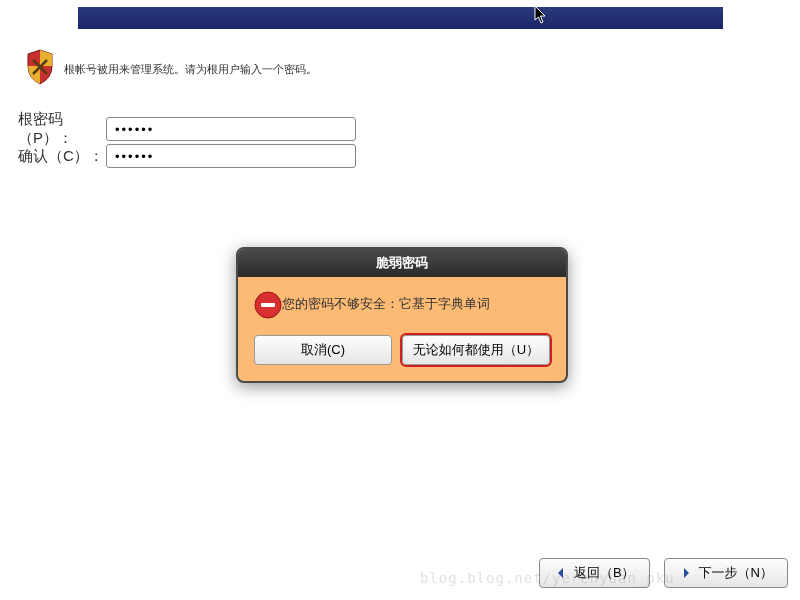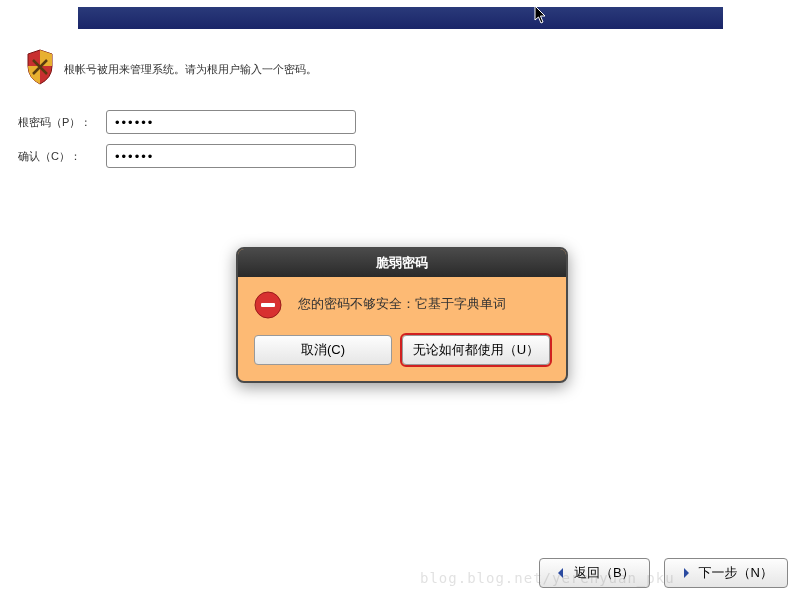--- a/index.html
+++ b/index.html
@@ -39,21 +39,21 @@
       position: absolute;
       left: 18px;
       display: flex;
       align-items: center;
     }
     .form-row.row1 { top: 110px; }
     .form-row.row2 { top: 144px; }
     .form-label {
       width: 88px;
       text-align: left;
-      font-size: 11px;
+      font-size: 15px;
     }
     .text-input {
       width: 250px;
       height: 24px;
       border: 1px solid #888;
       border-radius: 3px;
       padding: 2px 8px;
       font-size: 13px;
       letter-spacing: 2px;
       background: #fff;
@@ -74,21 +74,21 @@
       color: #fff;
       font-size: 13px;
       font-weight: bold;
       text-align: center;
       padding: 5px 0;
     }
     .dialog-body {
       padding: 14px 16px 10px 16px;
       display: flex;
       align-items: flex-start;
-      gap: 16px;
+      gap: 0;
     }
     .error-icon {
       width: 28px;
       height: 28px;
       flex-shrink: 0;
     }
     .error-icon svg { width: 100%; height: 100%; }
     .dialog-msg {
       font-size: 13px;
       padding-top: 4px;

